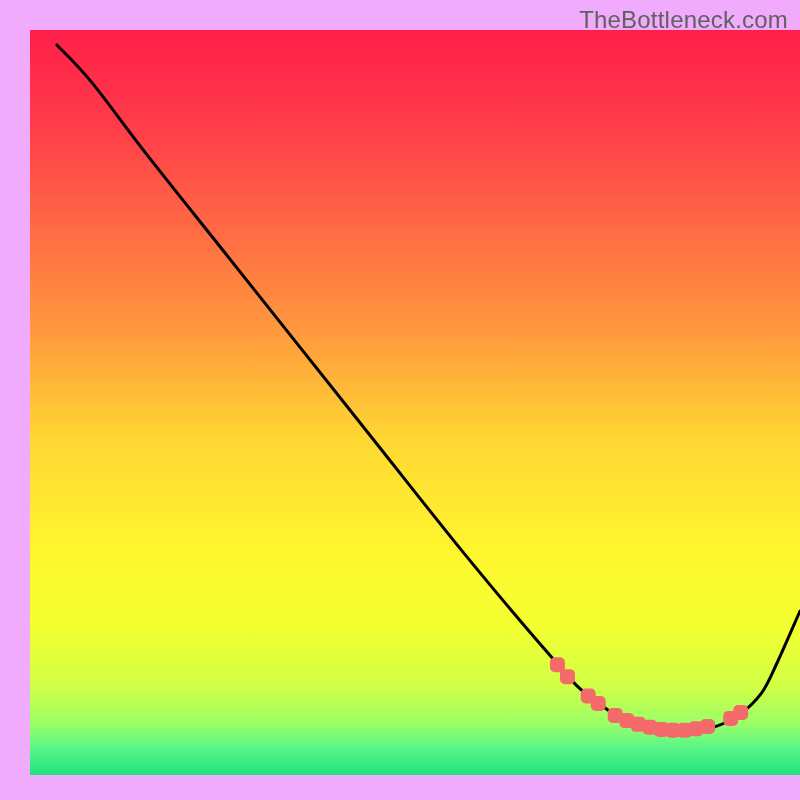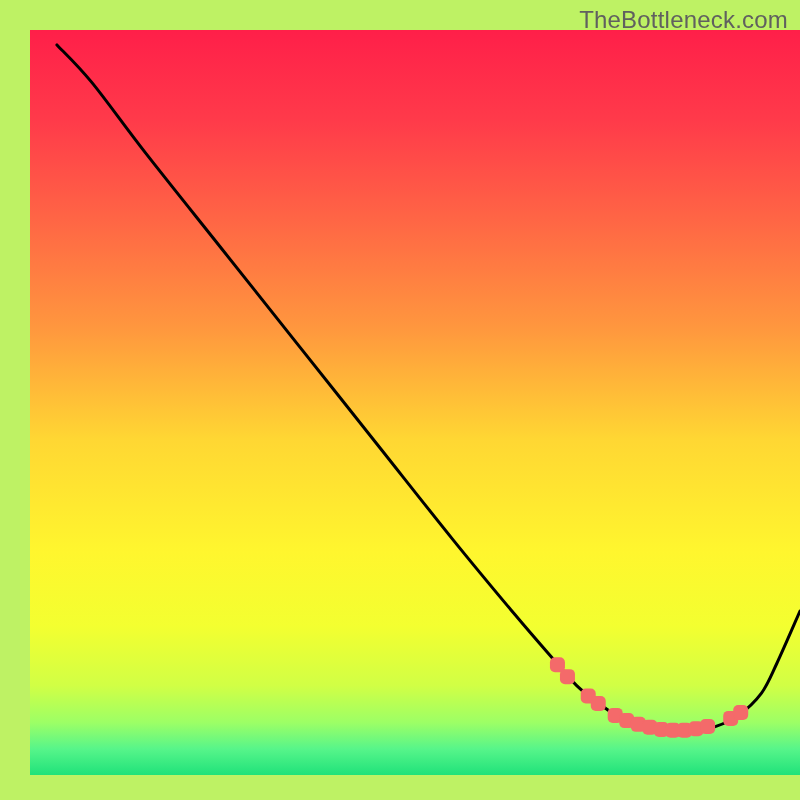--- a/index.html
+++ b/index.html
@@ -7,21 +7,21 @@
     padding: 0;
     width: 800px;
     height: 800px;
     background: #000;
     overflow: hidden;
   }
   .chart-container {
     position: relative;
     width: 800px;
     height: 800px;
-    background: #bef264;
+    background: #f0abfc;
   }
   .watermark {
     position: absolute;
     top: 6px;
     right: 12px;
     font-family: Arial, Helvetica, sans-serif;
     font-size: 24px;
     color: #60605f;
     font-weight: 500;
     letter-spacing: 0.2px;

